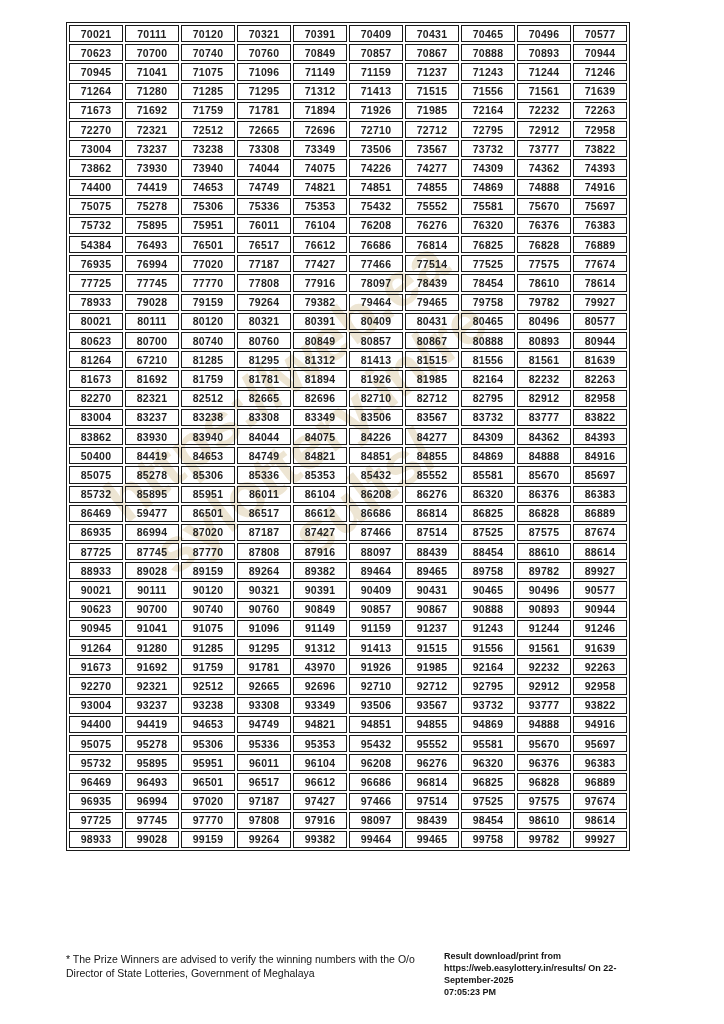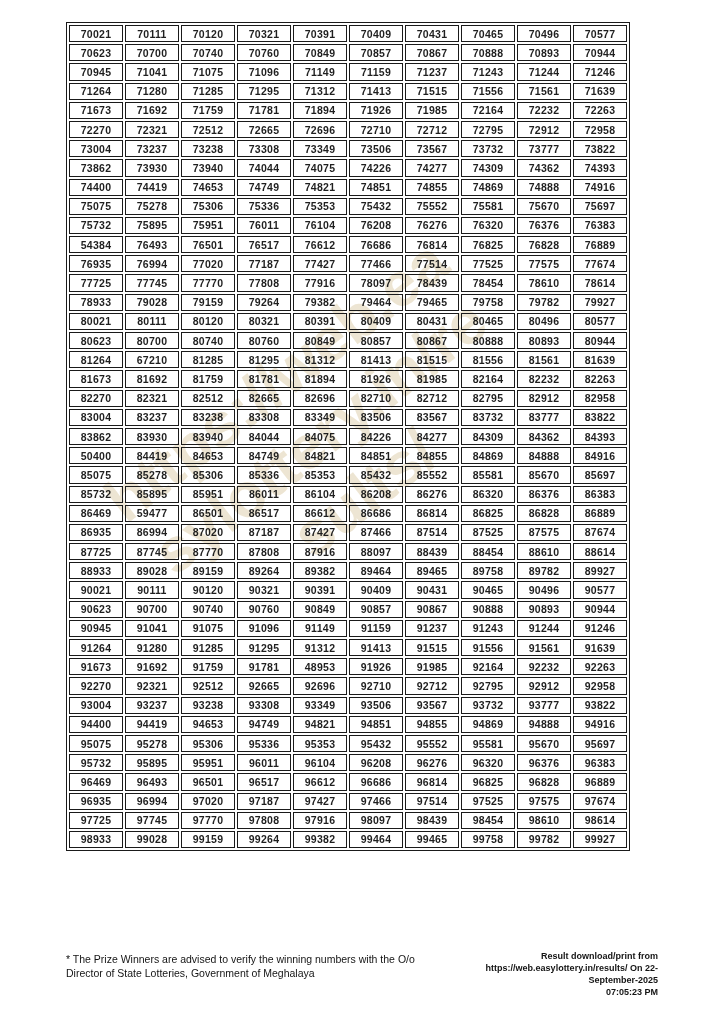--- a/index.html
+++ b/index.html
@@ -64,21 +64,20 @@
   }
   .footnote {
     width: 372px;
     font-size: 10.5px;
     font-weight: normal;
     color: #141414;
     line-height: 1.35;
   }
   .print-info {
     width: 214px;
-    text-align: right;
     font-size: 9px;
     font-weight: bold;
     color: #141414;
     line-height: 1.35;
     margin-top: -2px;
   }
 </style>
 </head>
 <body>
 
@@ -482,21 +481,21 @@
           <td>91515</td>
           <td>91556</td>
           <td>91561</td>
           <td>91639</td>
         </tr>
         <tr>
           <td>91673</td>
           <td>91692</td>
           <td>91759</td>
           <td>91781</td>
-          <td>48953</td>
+          <td>43970</td>
           <td>91926</td>
           <td>91985</td>
           <td>92164</td>
           <td>92232</td>
           <td>92263</td>
         </tr>
         <tr>
           <td>92270</td>
           <td>92321</td>
           <td>92512</td>

